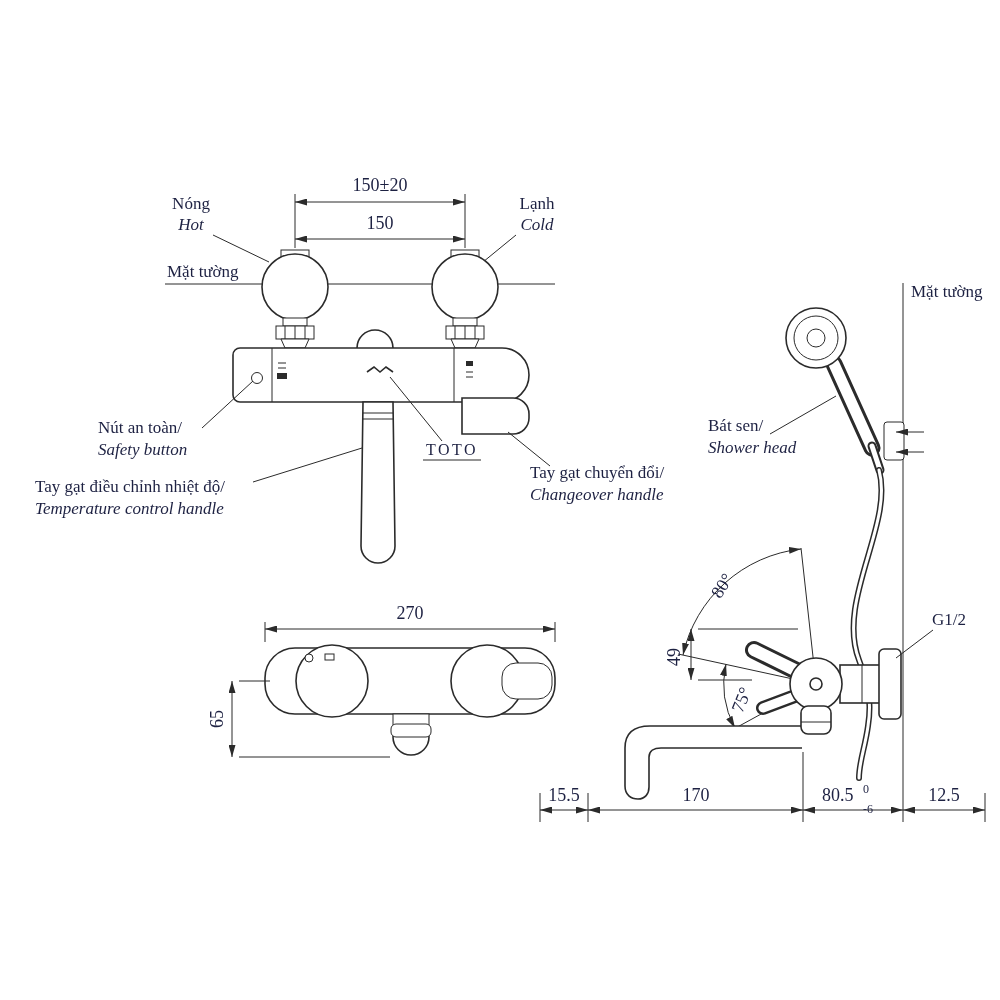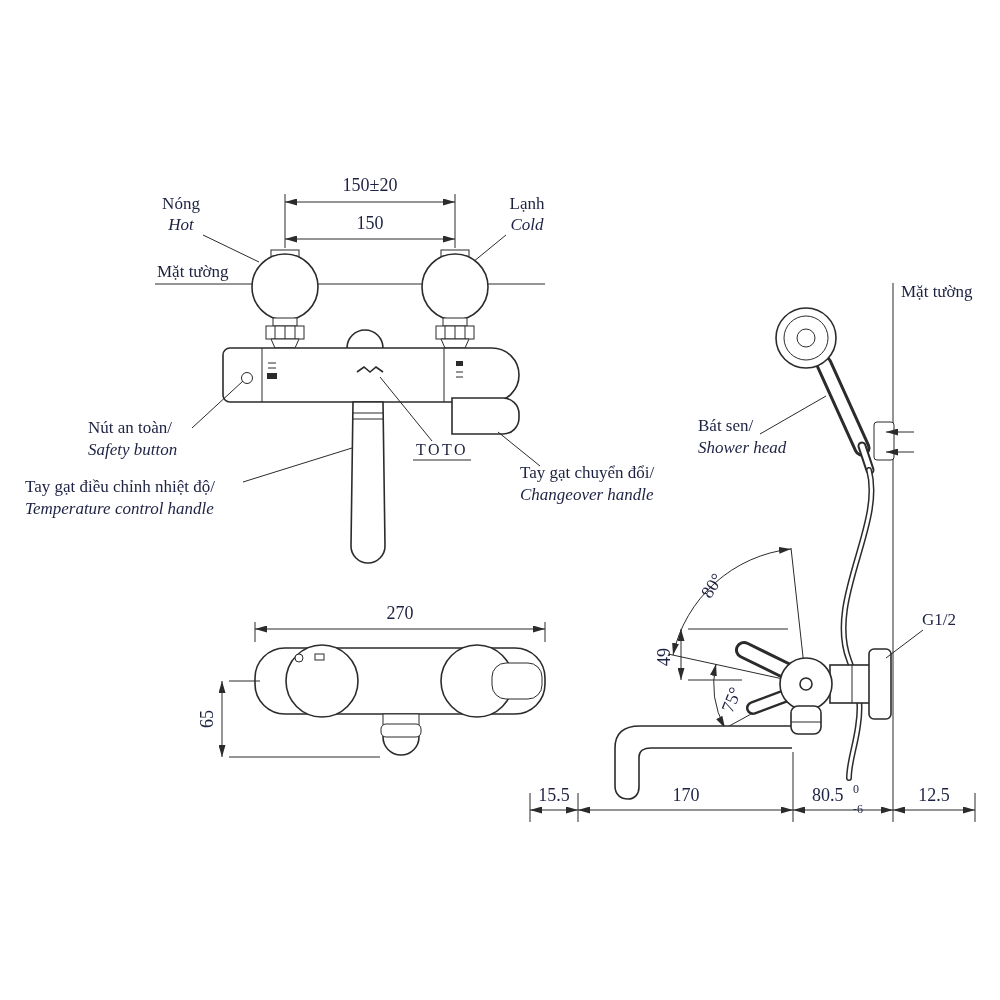--- a/index.html
+++ b/index.html
@@ -1,17 +1,17 @@
 <!DOCTYPE html>
 <html style="--line: #2b2b2b; --text: #1d2142; --bg: #ffffff;"><head>
 <meta charset="utf-8">
 <style>
   :root{ --line:#2b2b2b; --text:#1d2142; --bg:#ffffff; }
   html,body{ margin:0; padding:0; background:var(--bg); }
-  .canvas{ width:904px; height:1000px; background:var(--bg); position:relative; }
+  .canvas{ width:904px; height:1000px; background:var(--bg); position:relative;padding-left:10px; }
   svg{ display:block; }
   .s  { stroke:var(--line); stroke-width:1;   fill:none; }
   .s2 { stroke:var(--line); stroke-width:1.6; fill:none; }
   .wf { stroke:var(--line); stroke-width:1.6; fill:#ffffff; }
   .wf1{ stroke:var(--line); stroke-width:1;   fill:#ffffff; }
   .fl { fill:var(--line); stroke:none; }
   .hose { stroke:var(--line); stroke-width:6; fill:none; stroke-linecap:round; }
   .hoseIn { stroke:#ffffff; stroke-width:3; fill:none; stroke-linecap:round; }
   .lever  { stroke:var(--line); stroke-linecap:round; fill:none; }
   .leverIn{ stroke:#ffffff;  stroke-linecap:round; fill:none; }

